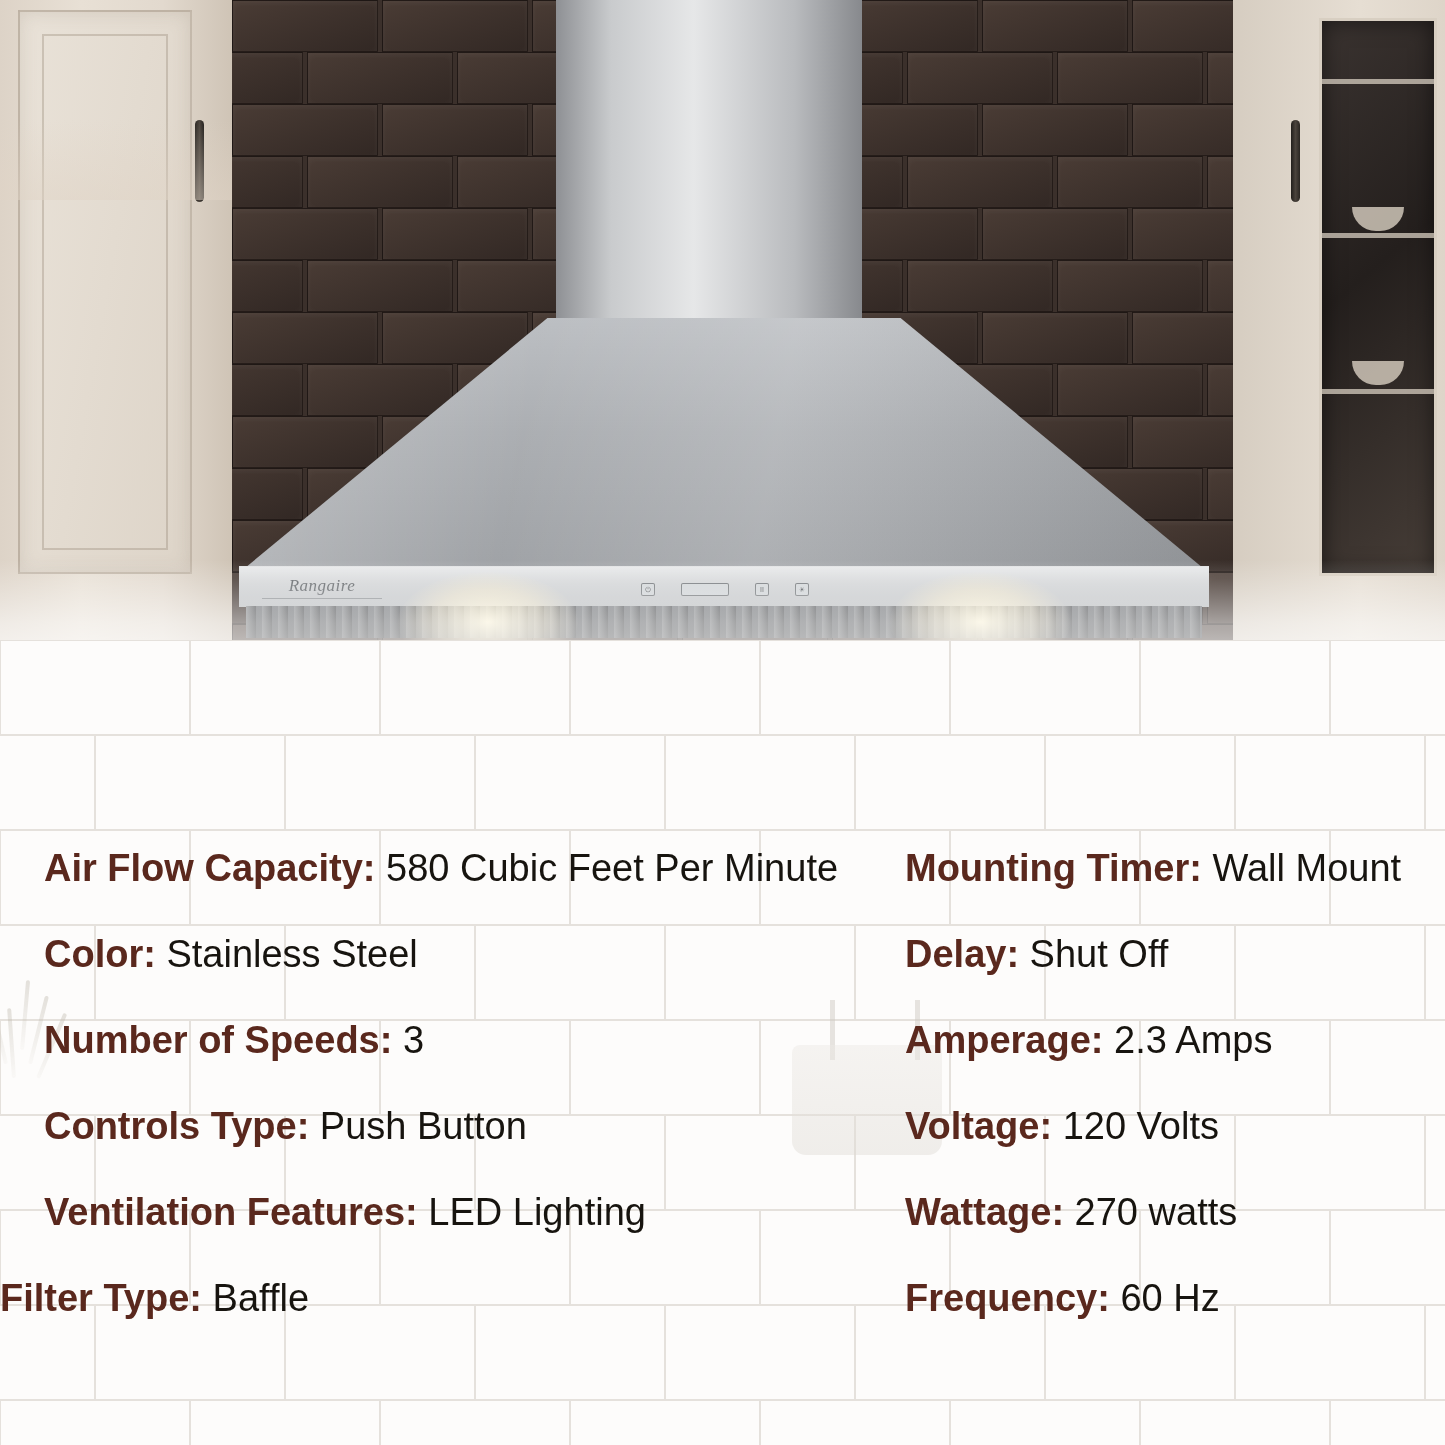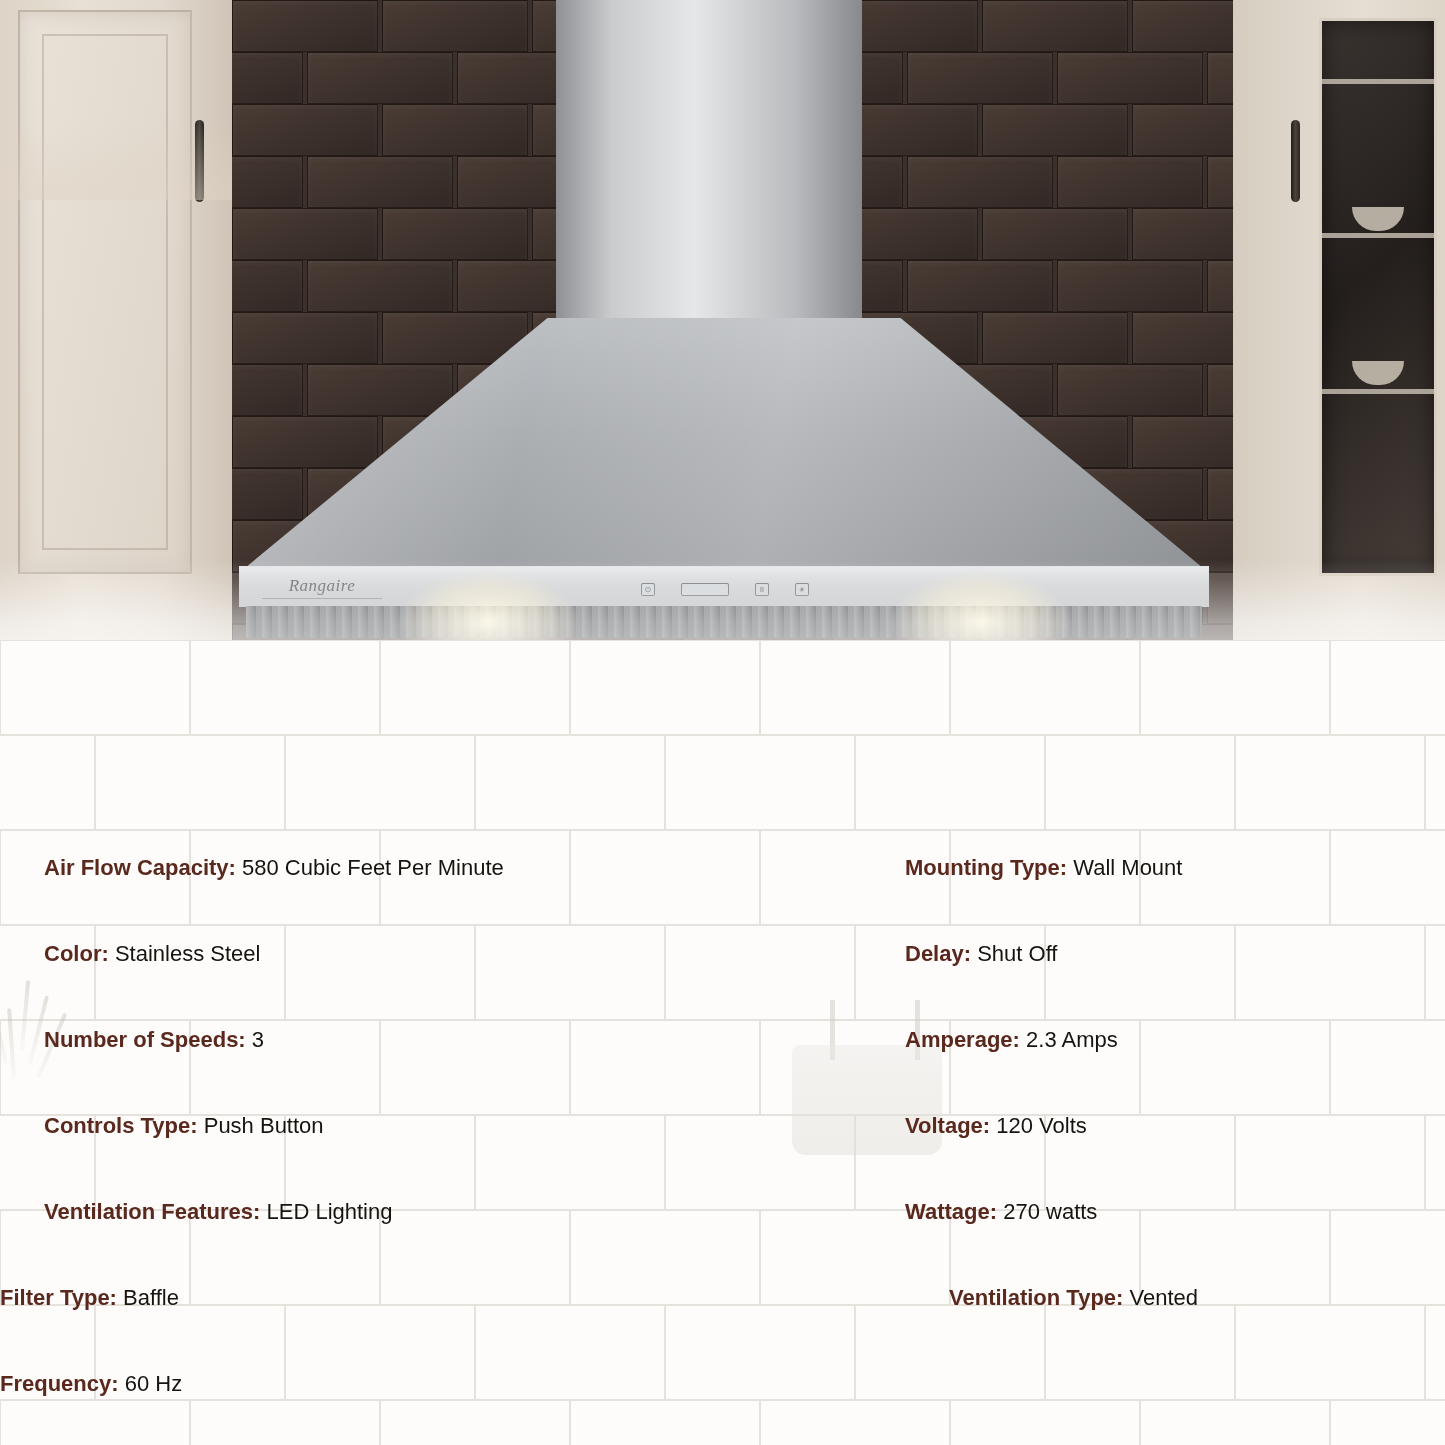--- a/index.html
+++ b/index.html
@@ -262,21 +262,21 @@
   .specs {
     position: absolute;
     left: 0; top: 825px;
     width: 1445px;
     z-index: 5;
     display: grid;
     grid-template-columns: 905px 540px;
     row-gap: 0px;
   }
   .spec-cell {
-    font-size: 22px;
+    font-size: 38px;
     line-height: 86px;
     color: #1d1a17;
     white-space: nowrap;
     overflow: hidden;
   }
   .spec-cell.left { padding-left: 44px; }
   .spec-cell.right { padding-left: 0px; }
   .spec-label {
     font-weight: bold;
     color: #5a281d;
@@ -577,27 +577,26 @@
         <span style="left: 26px; top: 68px; transform: rotate(-4deg);"></span>
         <span style="left: 34px; top: 40px; transform: rotate(5deg);"></span>
         <span style="left: 42px; top: 54px; transform: rotate(14deg);"></span>
         <span style="left: 50px; top: 68px; transform: rotate(23deg);"></span>
       </div>
   </div>
 
 
   <div class="specs" id="specgrid">
       <div class="spec-cell left"><span class="spec-label">Air Flow Capacity:</span><span class="spec-value"> 580 Cubic Feet Per Minute</span></div>
-      <div class="spec-cell right"><span class="spec-label">Mounting Type:</span><span class="spec-value"> Wall Mount</span></div>
+      <div class="spec-cell right"><span class="spec-label">Mounting Timer:</span><span class="spec-value"> Wall Mount</span></div>
       <div class="spec-cell left"><span class="spec-label">Color:</span><span class="spec-value"> Stainless Steel</span></div>
       <div class="spec-cell right"><span class="spec-label">Delay:</span><span class="spec-value"> Shut Off</span></div>
       <div class="spec-cell left"><span class="spec-label">Number of Speeds:</span><span class="spec-value"> 3</span></div>
       <div class="spec-cell right"><span class="spec-label">Amperage:</span><span class="spec-value"> 2.3 Amps</span></div>
       <div class="spec-cell left"><span class="spec-label">Controls Type:</span><span class="spec-value"> Push Button</span></div>
       <div class="spec-cell right"><span class="spec-label">Voltage:</span><span class="spec-value"> 120 Volts</span></div>
       <div class="spec-cell left"><span class="spec-label">Ventilation Features:</span><span class="spec-value"> LED Lighting</span></div>
       <div class="spec-cell right"><span class="spec-label">Wattage:</span><span class="spec-value"> 270 watts</span></div>
       <div class="spec-cell right"><span class="spec-label">Filter Type:</span><span class="spec-value"> Baffle</span></div>
-      <div class="spec-cell left"><span class="spec-label">Ventilation Type:</span><span class="spec-value"> Vented</span></div>
       <div class="spec-cell right"><span class="spec-label">Frequency:</span><span class="spec-value"> 60 Hz</span></div>
     </div>
 
 </div>
 
 </body></html>

